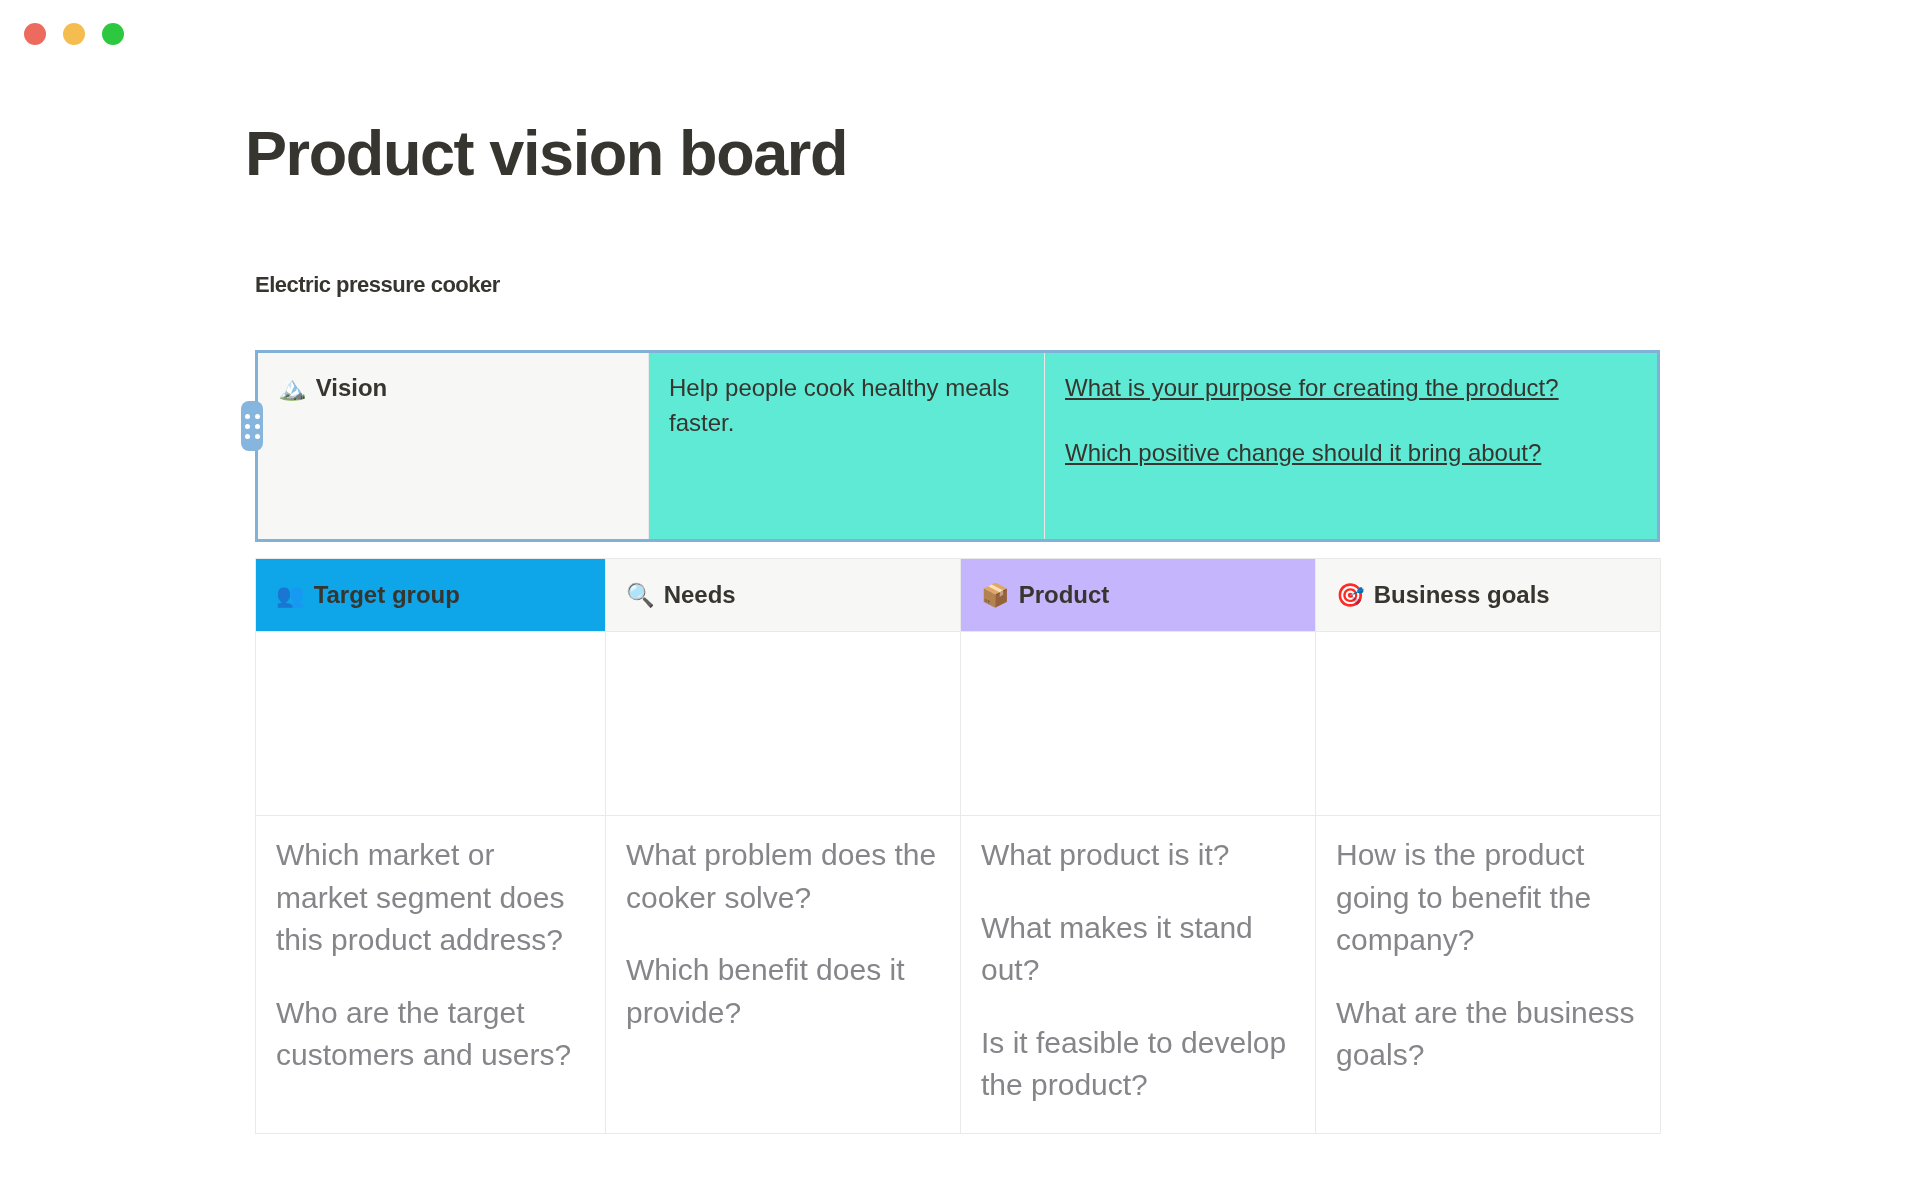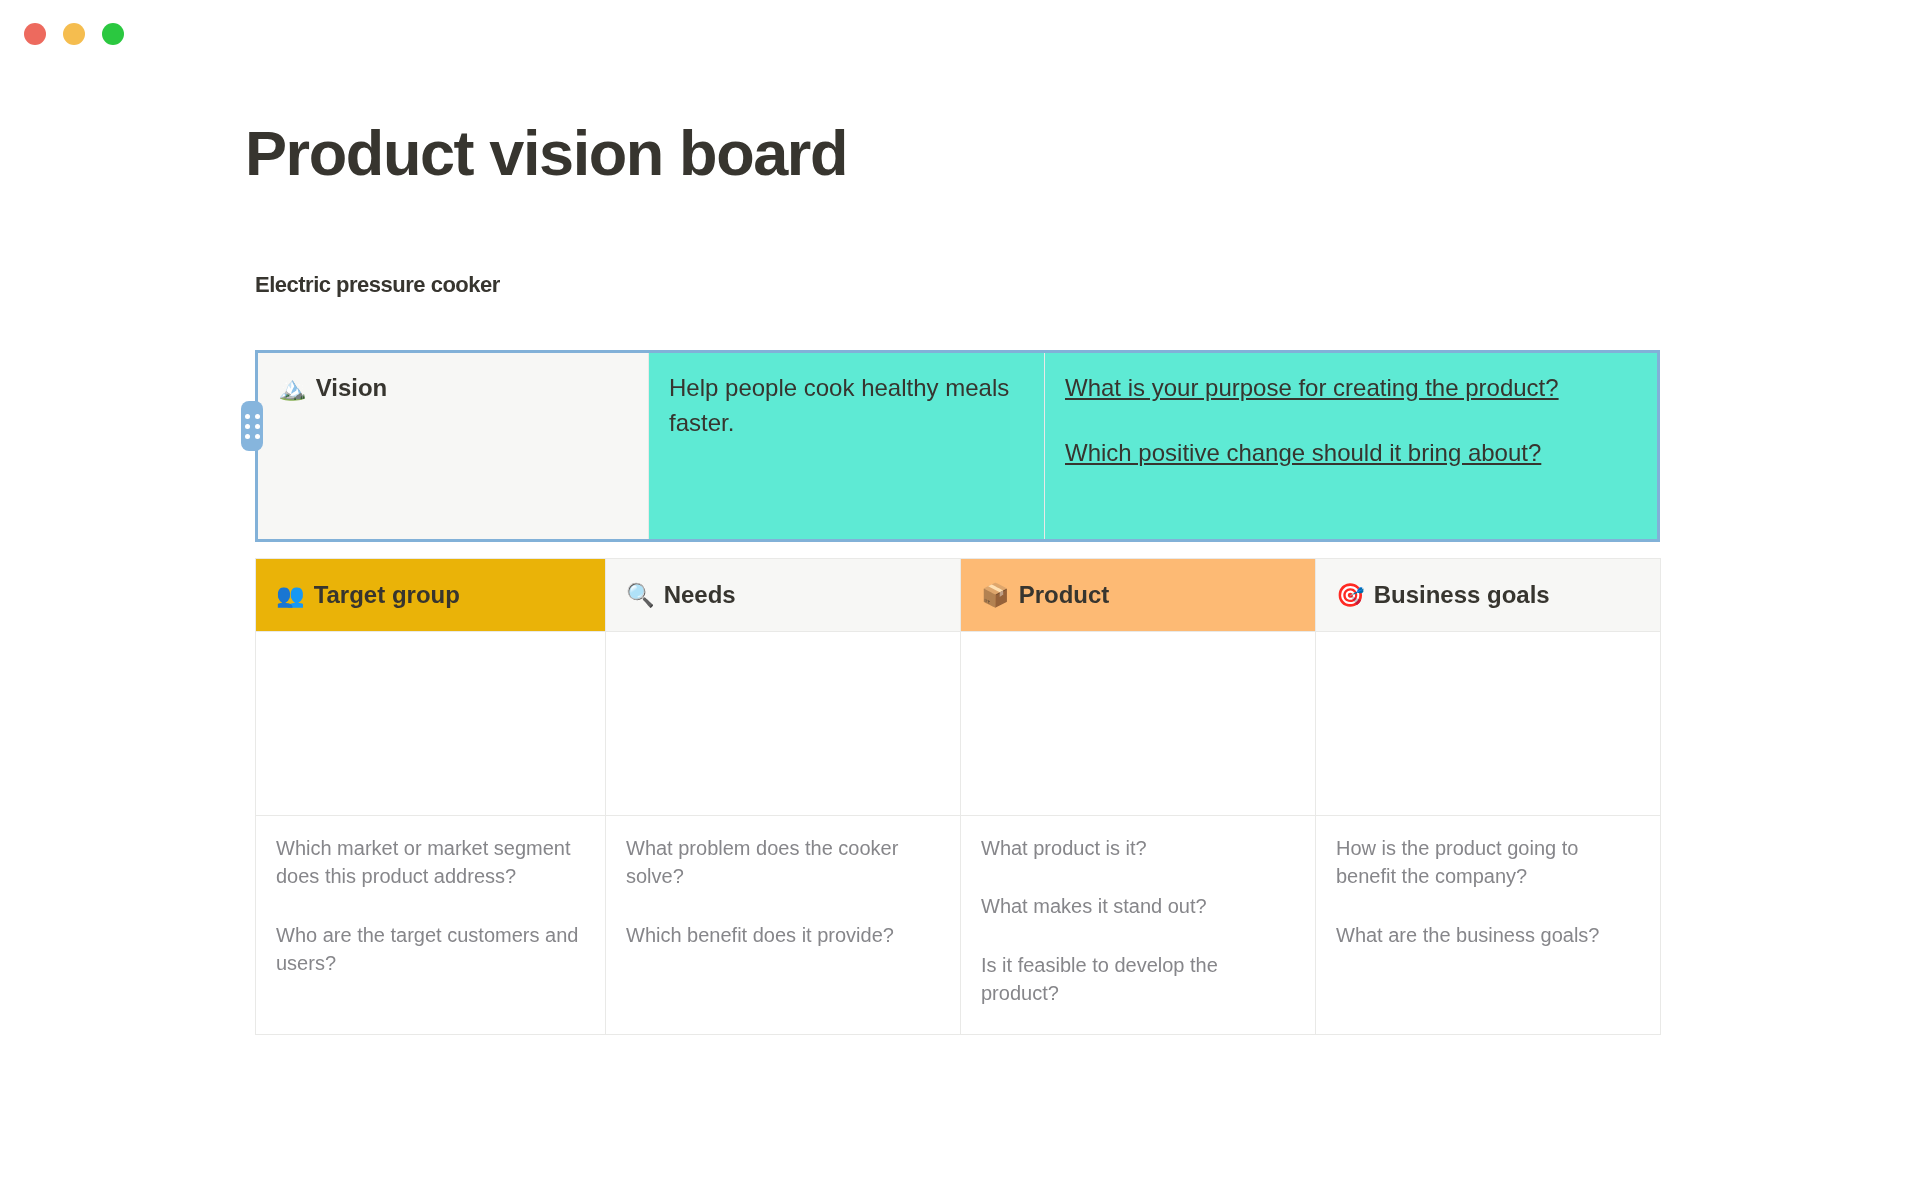--- a/index.html
+++ b/index.html
@@ -73,21 +73,21 @@
   .board-table {
     position: absolute;
     border-collapse: collapse;
     table-layout: fixed;
     background: #ffffff;
   }
   .board-table td {
     border: 1px solid #e9e9e7;
     vertical-align: top;
     padding: 18px 18px 18px 18px;
-    font-size: 20px;
+    font-size: 30px;
     line-height: 1.42;
     color: #37352f;
   }
 
   
   .vision-wrap {
     position: absolute;
     left: 255px;
     top: 350px;
     width: 1405px;
@@ -241,27 +241,27 @@
   <table class="board-table main-table">
     <colgroup>
       <col style="width:350px;">
       <col style="width:355px;">
       <col style="width:355px;">
       <col style="width:345px;">
     </colgroup>
 
     <tbody>
         <tr class="header-row">
-      <td style="background: #eab308; border-color: rgb(233, 233, 231);">
+      <td style="background: #0ea5e9; border-color: rgb(233, 233, 231);">
         <span class="emoji">👥</span><span>Target group</span>
       </td>
       <td style="background: rgb(247, 247, 245); border-color: rgb(233, 233, 231);">
         <span class="emoji">🔍</span><span>Needs</span>
       </td>
-      <td style="background: #fdba74; border-color: rgb(233, 233, 231); margin-top: 31px;">
+      <td style="background: #c4b5fd; border-color: rgb(233, 233, 231); margin-top: 31px;">
         <span class="emoji">📦</span><span>Product</span>
       </td>
       <td style="background: rgb(247, 247, 245); border-color: rgb(233, 233, 231);">
         <span class="emoji">🎯</span><span>Business goals</span>
       </td>
     </tr>
 
     <tr class="empty-row">
       <td style="border-color: rgb(233, 233, 231);"></td>
       <td style="border-color: rgb(233, 233, 231);"></td>

